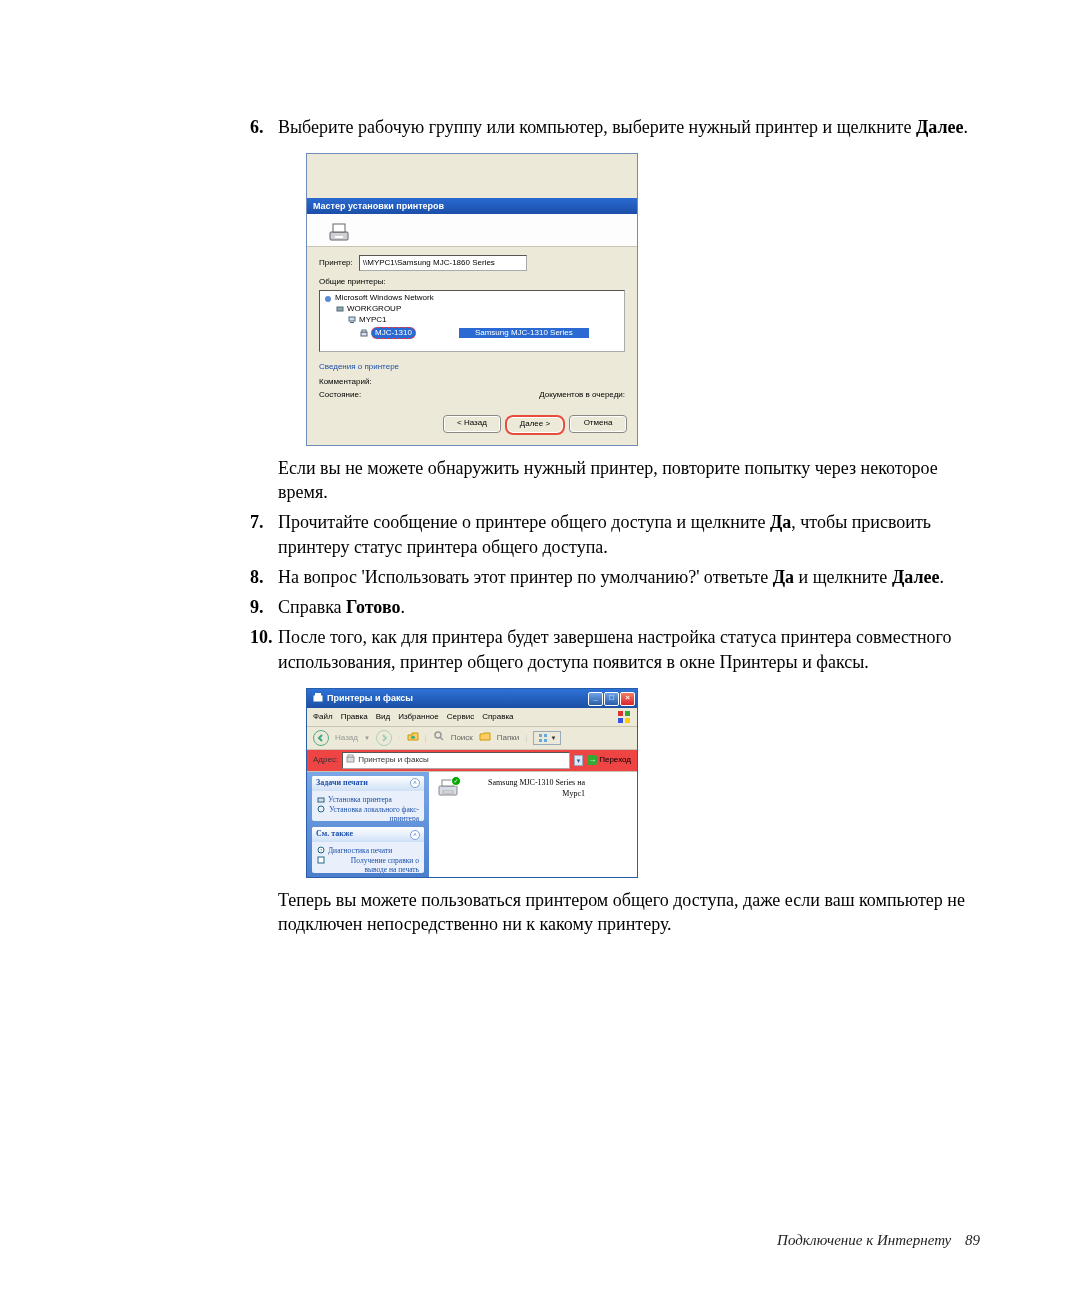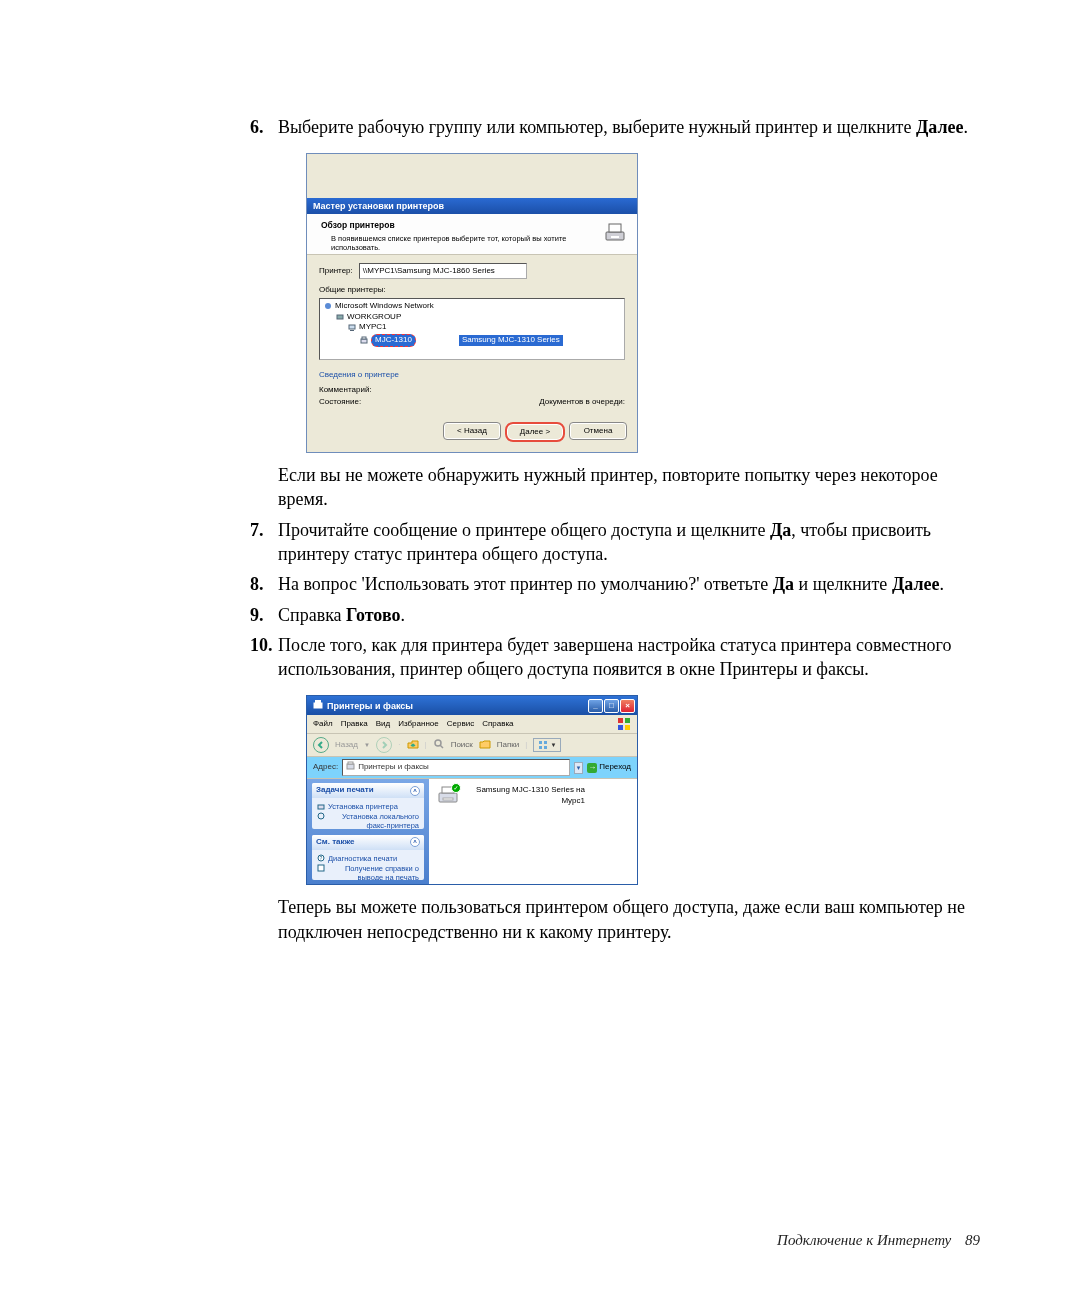--- a/index.html
+++ b/index.html
@@ -135,21 +135,21 @@
   .tree-line.sel .name {
     background: #2a6ad2;
     color: #fff;
     padding: 0 3px;
     border: 1px dashed #f33;
     border-radius: 6px;
   }
   .tree-line.sel .desc {
     background: #2a6ad2;
     color: #fff;
-    padding: 0 3px;
+    padding: 0 16px;
     margin-left: 40px;
   }
   .tree-icon {
     display:inline-block; width:8px; height:8px;
   }
   .group-title {
     color: #1b4fa8;
     font-size: 8px;
     margin: 10px 0 4px 0;
   }
@@ -249,21 +249,21 @@
   .tb-search { color:#c90; }
   .tb-folders { color:#c90; }
   .tb-view {
     border:1px solid #9ab; padding:1px 4px; display:flex;align-items:center;gap:2px;
   }
   .ex-address {
     display: flex;
     align-items: center;
     gap: 4px;
     padding: 2px 6px;
-    background: #7dd3fc;
+    background: #ef4444;
     border-bottom: 1px solid #c8c4b4;
     font-size: 8px;
     color: #333;
   }
   .ex-address .addr-combo {
     flex: 1;
     border: 1px inset #aaa;
     background: #fff;
     padding: 1px 3px;
     display: flex;
@@ -275,20 +275,21 @@
   }
   .go-btn {
     display:flex;align-items:center;gap:2px;color:#000;
   }
   .go-btn .arrow {
     width:10px;height:10px;background:#3a3;border-radius:2px;display:flex;align-items:center;justify-content:center;color:#fff;font-size:8px;
   }
   .ex-body {
     display: flex;
     height: 105px;
+    font-family: Liberation Serif, serif;
   }
   .ex-side {
     width: 122px;
     background: linear-gradient(#7aa7e6,#4b7fcd);
     padding: 4px 5px;
     box-sizing: border-box;
     display: flex;
     flex-direction: column;
     gap: 6px;
   }
@@ -354,24 +355,20 @@
   <div class="content">
     <ol class="steps">
 
       <li>
         <span>Выберите рабочую группу или компьютер, выберите нужный принтер и щелкните </span><span class="bold">Далее</span>.
         <div class="screenshot-wrap">
 
           <div class="wizard">
             <div class="wizard-title">Мастер установки принтеров</div>
             <div class="wizard-head">
-              <div class="left">
-                <div class="t1">Обзор принтеров</div>
-                <div class="t2">В появившемся списке принтеров выберите тот, который вы хотите использовать.</div>
-              </div>
               <div class="icon">
                 <svg viewBox="0 0 24 24">
                     <rect x="3" y="12" width="18" height="8" rx="1" fill="#cfcfd6" stroke="#666"></rect>
                     <rect x="6" y="4" width="12" height="8" fill="#fff" stroke="#666"></rect>
                     <rect x="8" y="16" width="8" height="2" fill="#fff"></rect>
                   </svg>
               </div>
             </div>
             <div class="wizard-body">
               <div class="field-row">

